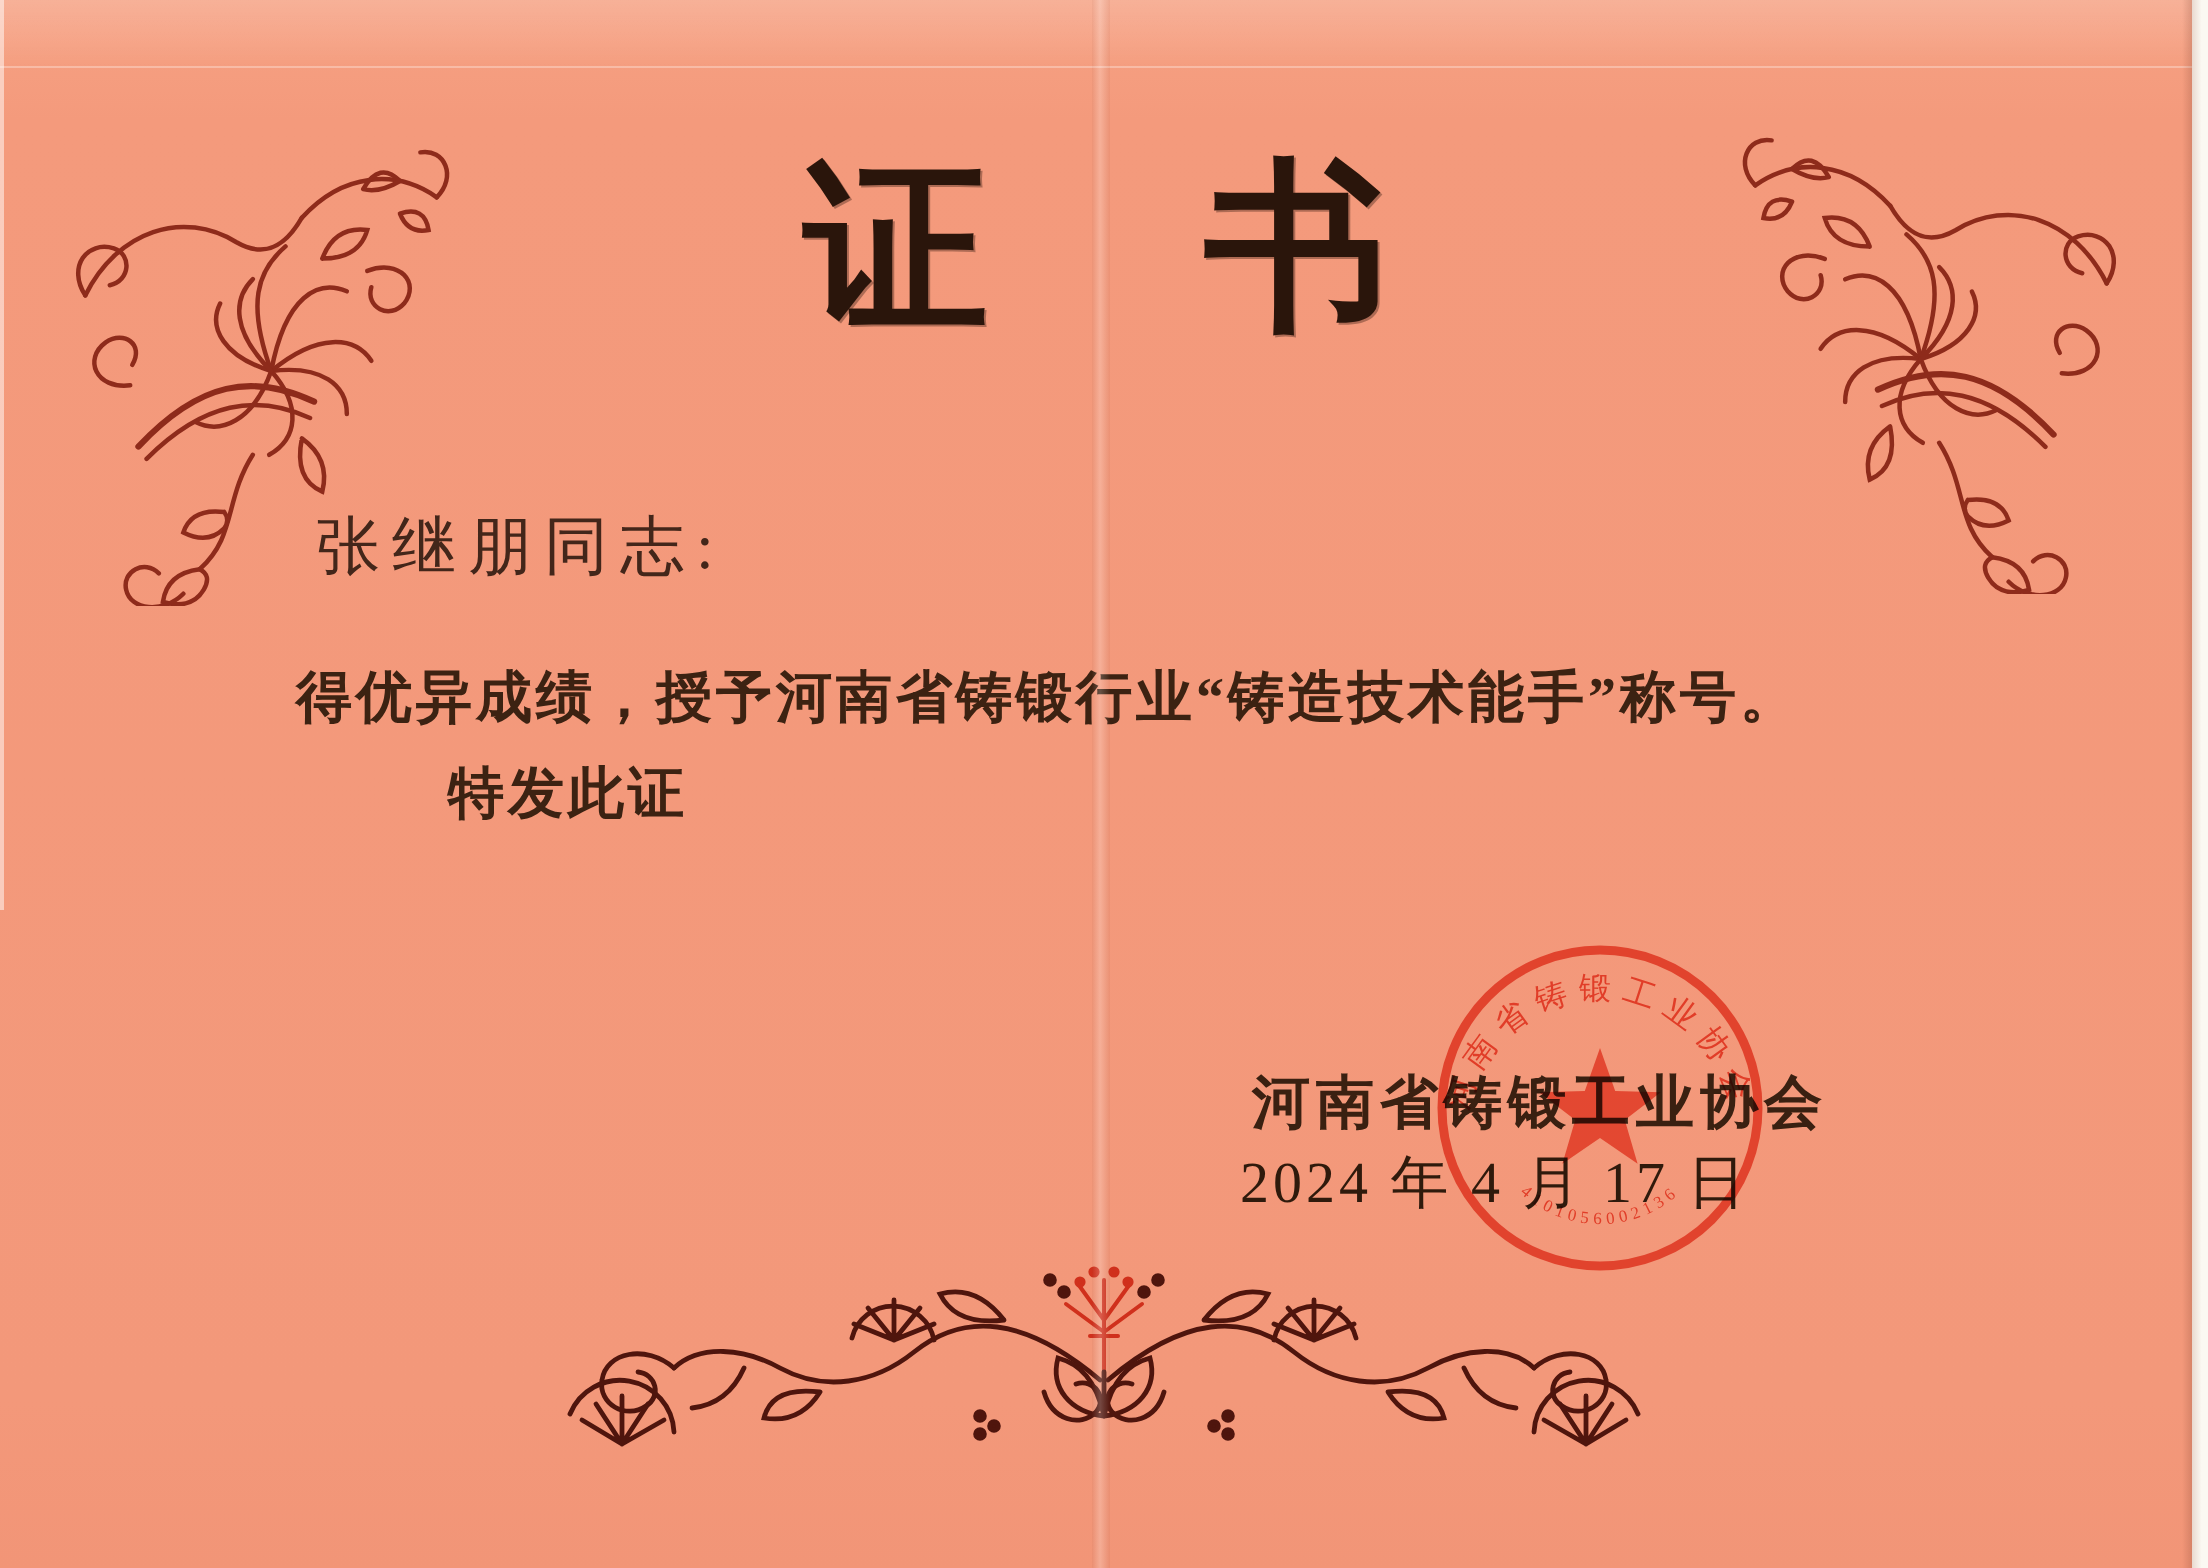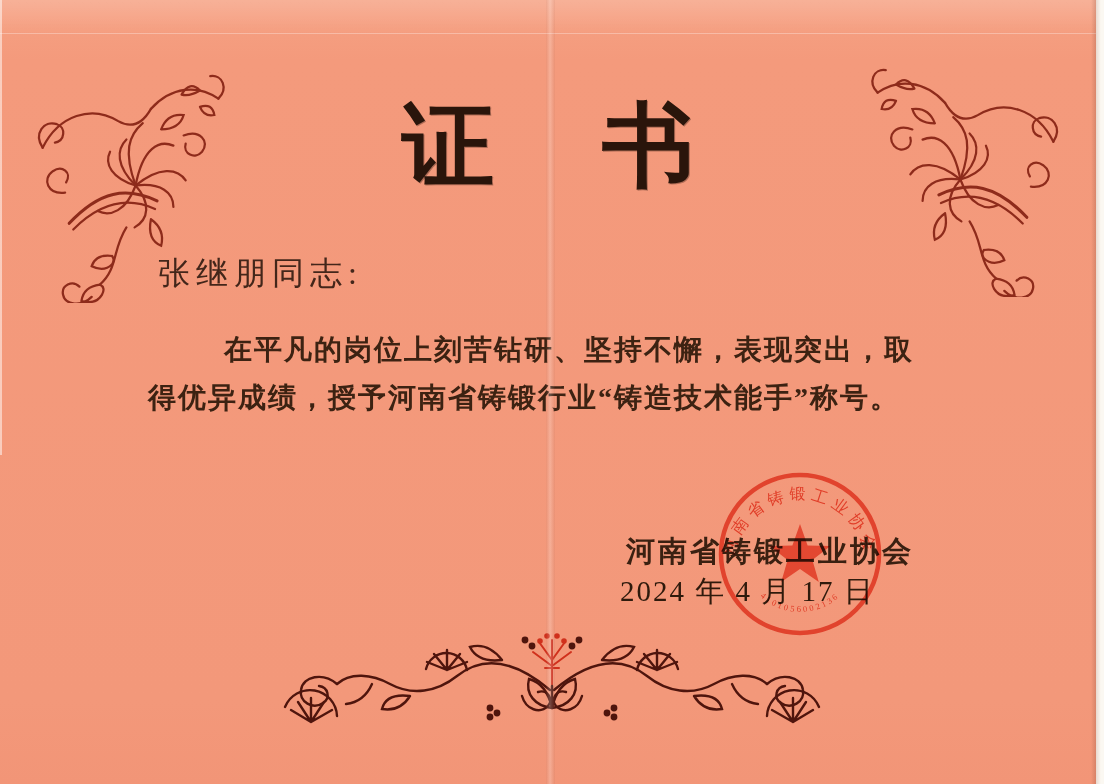--- a/index.html
+++ b/index.html
@@ -37,21 +37,21 @@
     background: linear-gradient(180deg, rgba(255,255,255,0.16), rgba(255,255,255,0));
     border-bottom: 1px solid rgba(255,255,255,0.18);
   }
   
   .corner { position: absolute; width: 205px; height: 235px; }
   .corner.tl { left: 28px; top: 68px; }
   .corner.tr { right: 36px; top: 62px; transform: scaleX(-1); }
   .divider { position: absolute; left: 262px; top: 628px; width: 580px; height: 110px; }
   
   .title {
-    position: absolute; top: 84px; left: 0; width: 100%;
+    position: absolute; top: 62px; left: 0; width: 100%;
     text-align: center;
     font-size: 92px; font-weight: bold;
     color: #2a150b;
     letter-spacing: 8px;
     text-shadow: 1px 1px 0 rgba(42,21,11,0.35);
   }
   .recipient {
     position: absolute; left: 158px; top: 252px;
     font-size: 32px; font-weight: normal; color: #43261a;
     letter-spacing: 6px;
@@ -135,22 +135,22 @@
     <path d="M62,224 c-10,10 -26,8 -28,-2 c-2,-9 9,-15 16,-8"></path>
     <path d="M120,148 q14,10 10,26 q-14,-6 -10,-26"></path>
     <path d="M130,60 q6,-16 22,-14 q-4,14 -22,14"></path>
   </svg>
 
   <div class="title">证　书</div>
 
   <div class="recipient">张继朋同志:</div>
 
   <div class="body-text">
-    <div class="body-line1">在平凡的岗位上刻苦钻研、坚持不懈，表现突出，取</div>
     <div class="body-line2">得优异成绩，授予河南省铸锻行业“铸造技术能手”称号。</div>
+    <div class="body-line3">特发此证</div>
   </div>
 
   <div class="issuer">河南省铸锻工业协会</div>
   <div class="date">2024 年 4 月 17 日</div>
 
   <svg class="seal" viewBox="0 0 192 192">
     <circle cx="96" cy="96" r="79" fill="none" stroke="#e8432a" stroke-width="4.5" opacity="0.85"></circle>
     <polygon points="96,66 103.6,87.5 126.4,88.1 108.4,102 114.8,123.9 96,111 77.2,123.9 83.6,102 65.6,88.1 88.4,87.5" fill="#e8432a" opacity="0.8"></polygon>
     <path id="sealArcTop" d="M 30,120 A 67,67 0 1 1 162,120" fill="none"></path>
     <path id="sealArcBottom" d="M 43,121 A 59,59 0 0 0 149,121" fill="none"></path>

